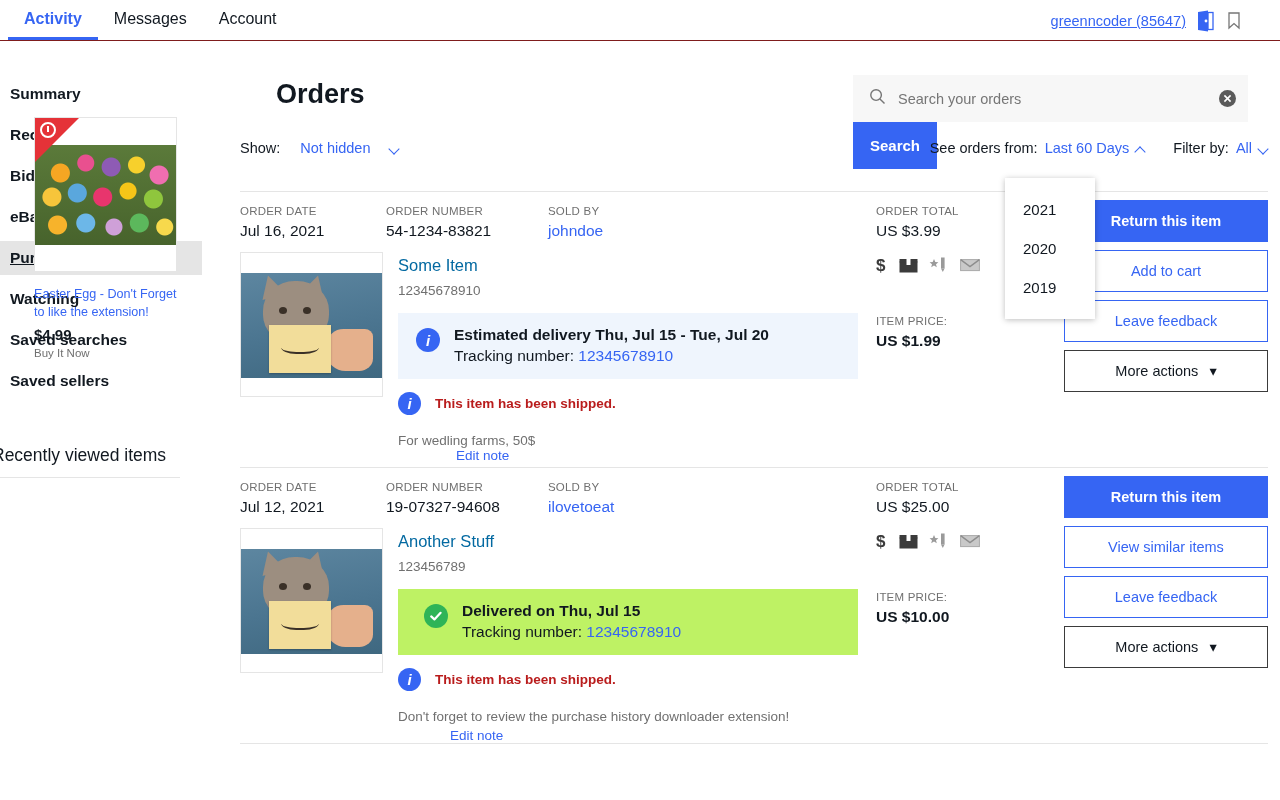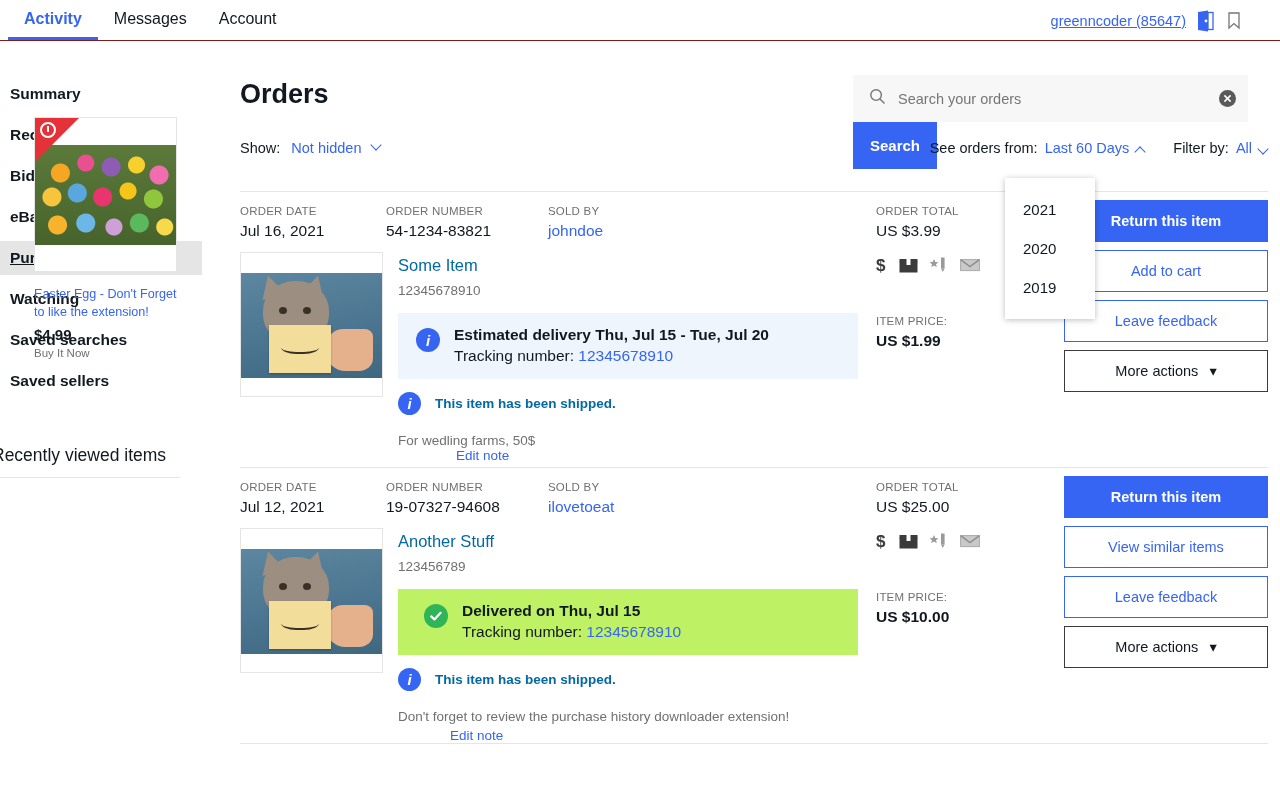--- a/index.html
+++ b/index.html
@@ -93,21 +93,21 @@
   }
   .rv-title {
     margin-top: 13px; font-size: 12.6px; line-height: 18px;
     color: #3665f3; cursor: pointer;
   }
   .rv-price { margin-top: 5px; font-size: 15px; font-weight: bold; color: #111820; }
   .rv-bin { margin-top: 4px; font-size: 11.5px; color: #707070; }
 
   
   .main { position: absolute; left: 240px; top: 41px; width: 1040px; }
-  .page-title { font-size: 27px; font-weight: bold; margin-top: 38px; }
+  .page-title { font-size: 27px; font-weight: bold; margin-top: 38px; margin-left: 36px; }
 
   .search-wrap { position: absolute; right: 32px; top: 34px; display: flex; flex-direction: column; }
   .search-box {
     width: 395px; height: 47px; background: #f7f7f7;
     display: flex; align-items: center; padding: 0 12px 0 16px; gap: 12px;
   }
   .search-input {
     flex: 1; border: 0; outline: none; background: transparent;
     font-size: 14.5px; color: #111820; font-family: "Liberation Sans", sans-serif;
   }
@@ -115,21 +115,21 @@
   .clear-icon { width: 17px; height: 17px; cursor: pointer; flex: 0 0 auto; }
   .search-btn {
     width: 84px; height: 47px; background: #3665f3; color: #fff;
     border: 0; font-size: 15px; font-weight: bold; cursor: pointer;
     font-family: "Liberation Sans", sans-serif;
   }
 
   .filters { position: relative; margin-top: 27px; height: 28px; font-size: 14.5px; }
   .show-label { color: #111820; }
   .drop-link { color: #3665f3; cursor: pointer; }
-  .filters-left { position: absolute; left: 0; top: 3px; display: flex; gap: 11px; align-items: flex-start; }
+  .filters-left { position: absolute; left: 0; top: 3px; display: flex; gap: 20px; align-items: center; }
   .filters-right { position: absolute; right: 12px; top: 3px; display: flex; gap: 7px; align-items: center; }
   .caret { display: inline-block; width: 9px; height: 9px; position: relative; }
   .caret::before {
     content: ""; position: absolute; left: 0; top: 1px; width: 7px; height: 7px;
     border-right: 1.6px solid #3665f3; border-bottom: 1.6px solid #3665f3;
     transform: rotate(45deg);
   }
   .caret.up::before { transform: rotate(-135deg); top: 4px; }
 
   .year-menu {
@@ -206,21 +206,21 @@
   }
   .ic-info { background: #3665f3; color: #fff; font-size: 15px; font-weight: bold; font-style: italic; }
   .ic-check { background: #2fb457; }
   .ic-check svg { display: block; }
   .banner-l1 { font-size: 15.5px; font-weight: bold; color: #111820; }
   .banner-l2 { font-size: 15.5px; color: #111820; margin-top: 3px; }
   .track-no { color: #3665f3; cursor: pointer; }
 
   .shipped-row { display: flex; align-items: center; margin-top: 13px; }
   .shipped-row .ic-circle { margin-left: 0; width: 23px; height: 23px; margin-top: 0; }
-  .shipped-txt { font-size: 13.5px; font-weight: bold; color: #0369a1; }
+  .shipped-txt { font-size: 13.5px; font-weight: bold; color: #b91c1c; }
 
   .note-row { margin-top: 18px; display: flex; font-size: 13.5px; color: #707070; flex-direction: column; }
   .note-txt { color: #707070; }
   .edit-note { color: #3665f3; cursor: pointer; margin-left: 58px; }
   .note-row.stacked { display: block; }
   .note-row.stacked .edit-note { margin-left: 52px; display: inline-block; margin-top: 4px; }
 
   .totals { position: absolute; left: 636px; top: 13px; width: 160px; }
   .tot-h { font-size: 11.5px; color: #707070; text-transform: uppercase; letter-spacing: .2px; }
   .tot-v { font-size: 15.5px; color: #111820; margin-top: 5px; }

